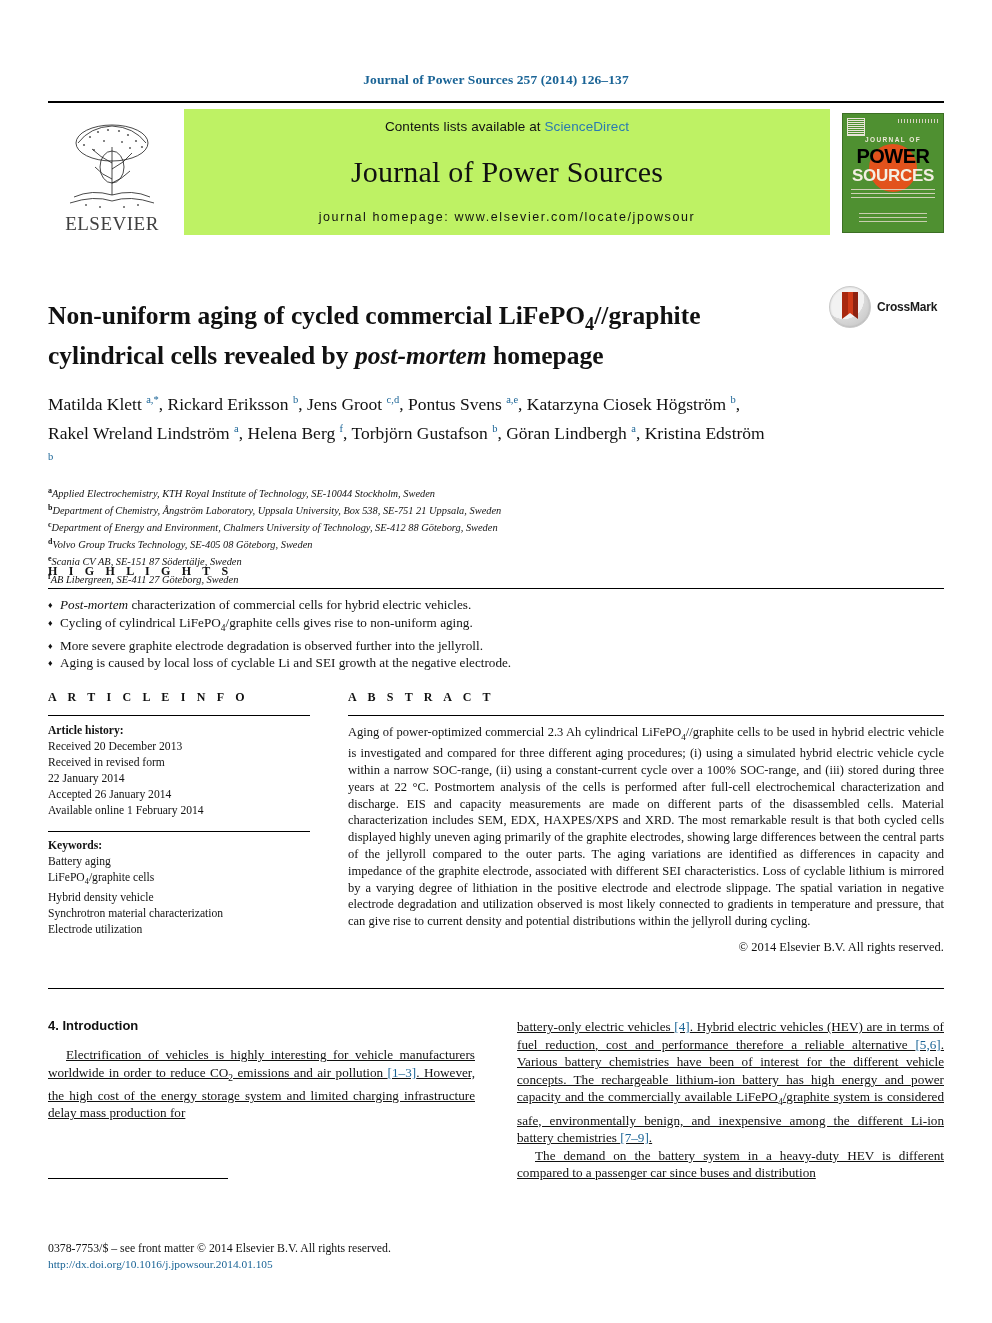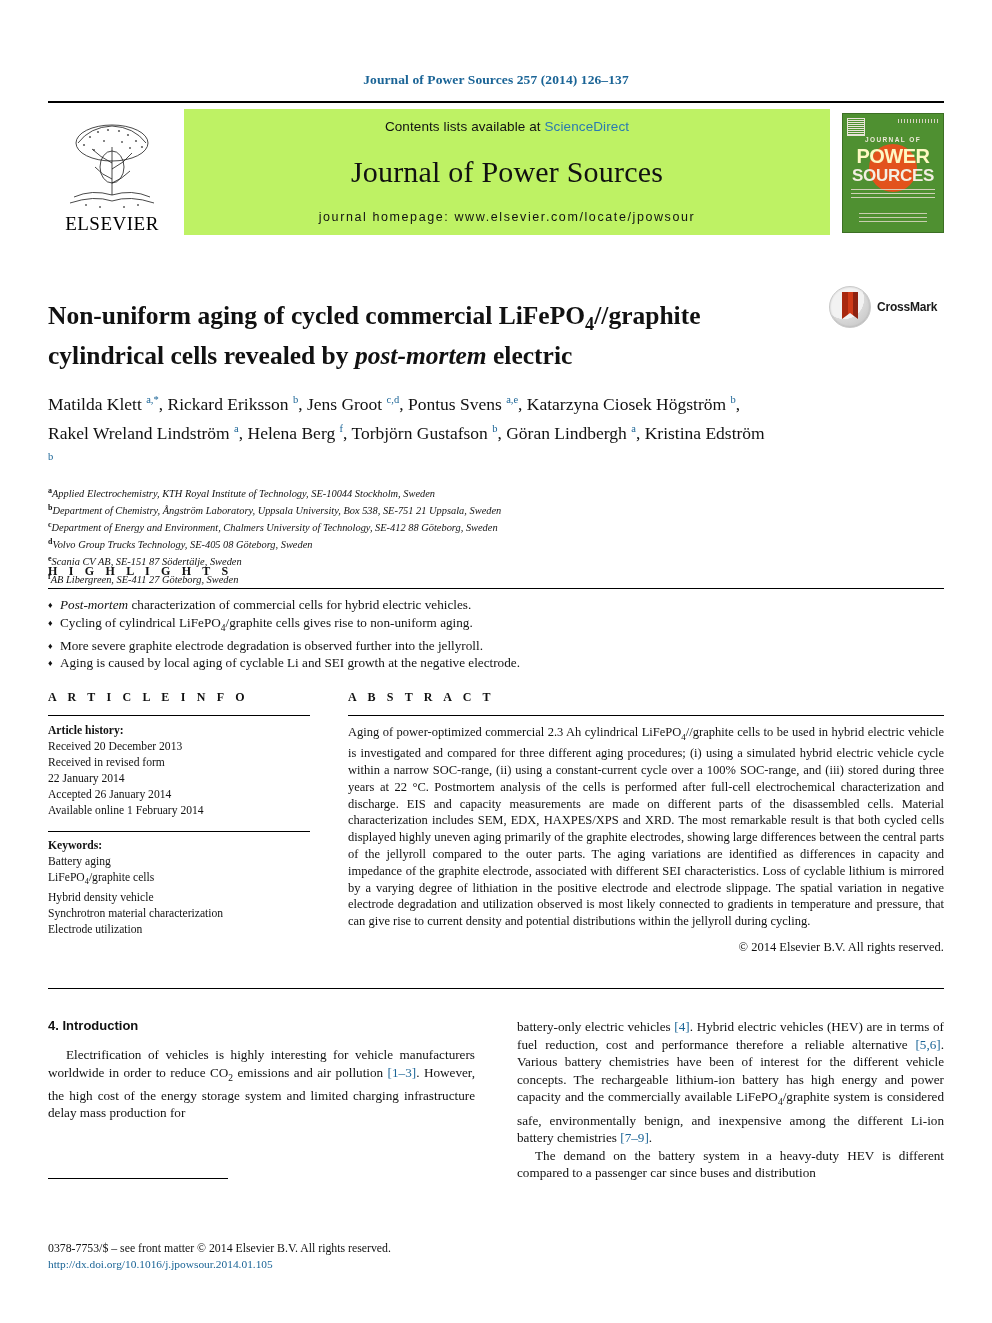--- a/index.html
+++ b/index.html
@@ -56,21 +56,21 @@
     flex-direction: column;
     justify-content: flex-end;
     align-items: center;
     padding-bottom: 2px;
   }
   .tree-svg { display:block; }
   .elsevier-word {
     font-family: "Liberation Serif", serif;
     font-size: 19px;
     letter-spacing: 0.5px;
-    color: #000000;
+    color: #404040;
     font-weight: 400;
     line-height: 1;
     margin-top: 1px;
   }
   .center-box {
     flex: 1 1 auto;
     background: #bef264;
     display: flex;
     flex-direction: column;
     justify-content: space-between;
@@ -118,21 +118,21 @@
     border:1px solid #e9e5d8;
   }
   .cover-topcode {
     position:absolute; right:3px; top:5px; width:42px; height:4px;
     background: repeating-linear-gradient(90deg,#d8d4c4 0 1px,transparent 1px 3px);
   }
   .cover-jo { position:absolute; top:22px; left:0; right:0; text-align:center;
     font-size:6.5px; letter-spacing:1.4px; color:#efeadb; font-family:"Liberation Sans",sans-serif; font-weight:bold;}
   .cover-sun { position:absolute; top:30px; left:50%; margin-left:-24px; width:48px; height:48px; border-radius:50%; background:#e2521c; }
   .cover-power { position:absolute; top:32px; left:0; right:0; text-align:center; font-family:"Liberation Sans",sans-serif;
-    font-weight:bold; font-size:20px; letter-spacing:-0.5px; color:#fef9c3; line-height:20px;}
+    font-weight:bold; font-size:20px; letter-spacing:-0.5px; color:#000000; line-height:20px;}
   .cover-sources { position:absolute; top:53px; left:0; right:0; text-align:center; font-family:"Liberation Sans",sans-serif;
     font-weight:bold; font-size:17px; letter-spacing:-0.3px; color:#f3efe2; line-height:18px;}
   .cover-blurb { position:absolute; top:74px; left:8px; right:8px; height:10px;
     background: repeating-linear-gradient(0deg,#ded9c6 0 1px, transparent 1px 4px); opacity:.9;}
   .cover-foot { position:absolute; bottom:10px; left:16px; right:16px; height:9px;
     background: repeating-linear-gradient(0deg,#ded9c6 0 1px, transparent 1px 4px); opacity:.85;}
 
   
   .title-block {
     position: absolute;
@@ -290,20 +290,21 @@
     font-size: 13px;
     color: #111;
     margin-bottom: 13px;
   }
   .para {
     font-size: 13.2px;
     line-height: 17.6px;
     text-align: justify;
     color: #111;
     text-indent: 18px;
+    text-decoration: underline;
   }
   .para.cont { text-indent: 0; }
   .ref { color: #1a6496; }
 
   
   .foot-rule {
     position: absolute;
     top: 1178px; left: 48px; width: 180px;
     border-top: 1px solid #000;
   }
@@ -395,42 +396,42 @@
   </div>
 
   <div class="title-block">
     <div class="crossmark">
       <div class="cm-circle">
           <div class="cm-book"></div>
         </div>
       <div class="cm-label">CrossMark</div>
     </div>
 
-    <h1 class="art-title"><span>Non-uniform aging of cycled commercial LiFePO</span><sub>4</sub><span>//graphite cylindrical</span> <span>cells revealed by </span><em>post-mortem</em><span> electric</span></h1>
+    <h1 class="art-title"><span>Non-uniform aging of cycled commercial LiFePO</span><sub>4</sub><span>//graphite cylindrical</span> <span>cells revealed by </span><em>post-mortem</em><span> homepage</span></h1>
 
     <div class="authors">Matilda Klett <sup>a,*</sup>, Rickard Eriksson <sup>b</sup>, Jens Groot <sup>c,d</sup>, Pontus Svens <sup>a,e</sup>, Katarzyna Ciosek Högström <sup>b</sup>, Rakel Wreland Lindström <sup>a</sup>, Helena Berg <sup>f</sup>, Torbjörn Gustafson <sup>b</sup>, Göran Lindbergh <sup>a</sup>, Kristina Edström <sup>b</sup></div>
 
     <div class="affils">
         <div class="aff"><sup>a</sup>Applied Electrochemistry, KTH Royal Institute of Technology, SE-10044 Stockholm, Sweden</div>
         <div class="aff"><sup>b</sup>Department of Chemistry, Ångström Laboratory, Uppsala University, Box 538, SE-751 21 Uppsala, Sweden</div>
         <div class="aff"><sup>c</sup>Department of Energy and Environment, Chalmers University of Technology, SE-412 88 Göteborg, Sweden</div>
         <div class="aff"><sup>d</sup>Volvo Group Trucks Technology, SE-405 08 Göteborg, Sweden</div>
         <div class="aff"><sup>e</sup>Scania CV AB, SE-151 87 Södertälje, Sweden</div>
         <div class="aff"><sup>f</sup>AB Libergreen, SE-411 27 Göteborg, Sweden</div>
       </div>
   </div>
 
   <div class="highlights">
     <div class="sec-label">H I G H L I G H T S</div>
     <div class="rule-thin"></div>
     <div class="hl-list">
         <div class="hl-item"><em>Post-mortem</em> characterization of commercial cells for hybrid electric vehicles.</div>
         <div class="hl-item">Cycling of cylindrical LiFePO<sub>4</sub>/graphite cells gives rise to non-uniform aging.</div>
         <div class="hl-item">More severe graphite electrode degradation is observed further into the jellyroll.</div>
-        <div class="hl-item">Aging is caused by local aging of cyclable Li and SEI growth at the negative electrode.</div>
+        <div class="hl-item">Aging is caused by local loss of cyclable Li and SEI growth at the negative electrode.</div>
       </div>
   </div>
 
   <div class="info-abs">
     <div class="col-info">
       <div class="sec-label">A R T I C L E   I N F O</div>
       <div class="rule-med"></div>
       <div class="info-body">
         <div class="info-head">Article history:</div>
         <div id="history-lines">

